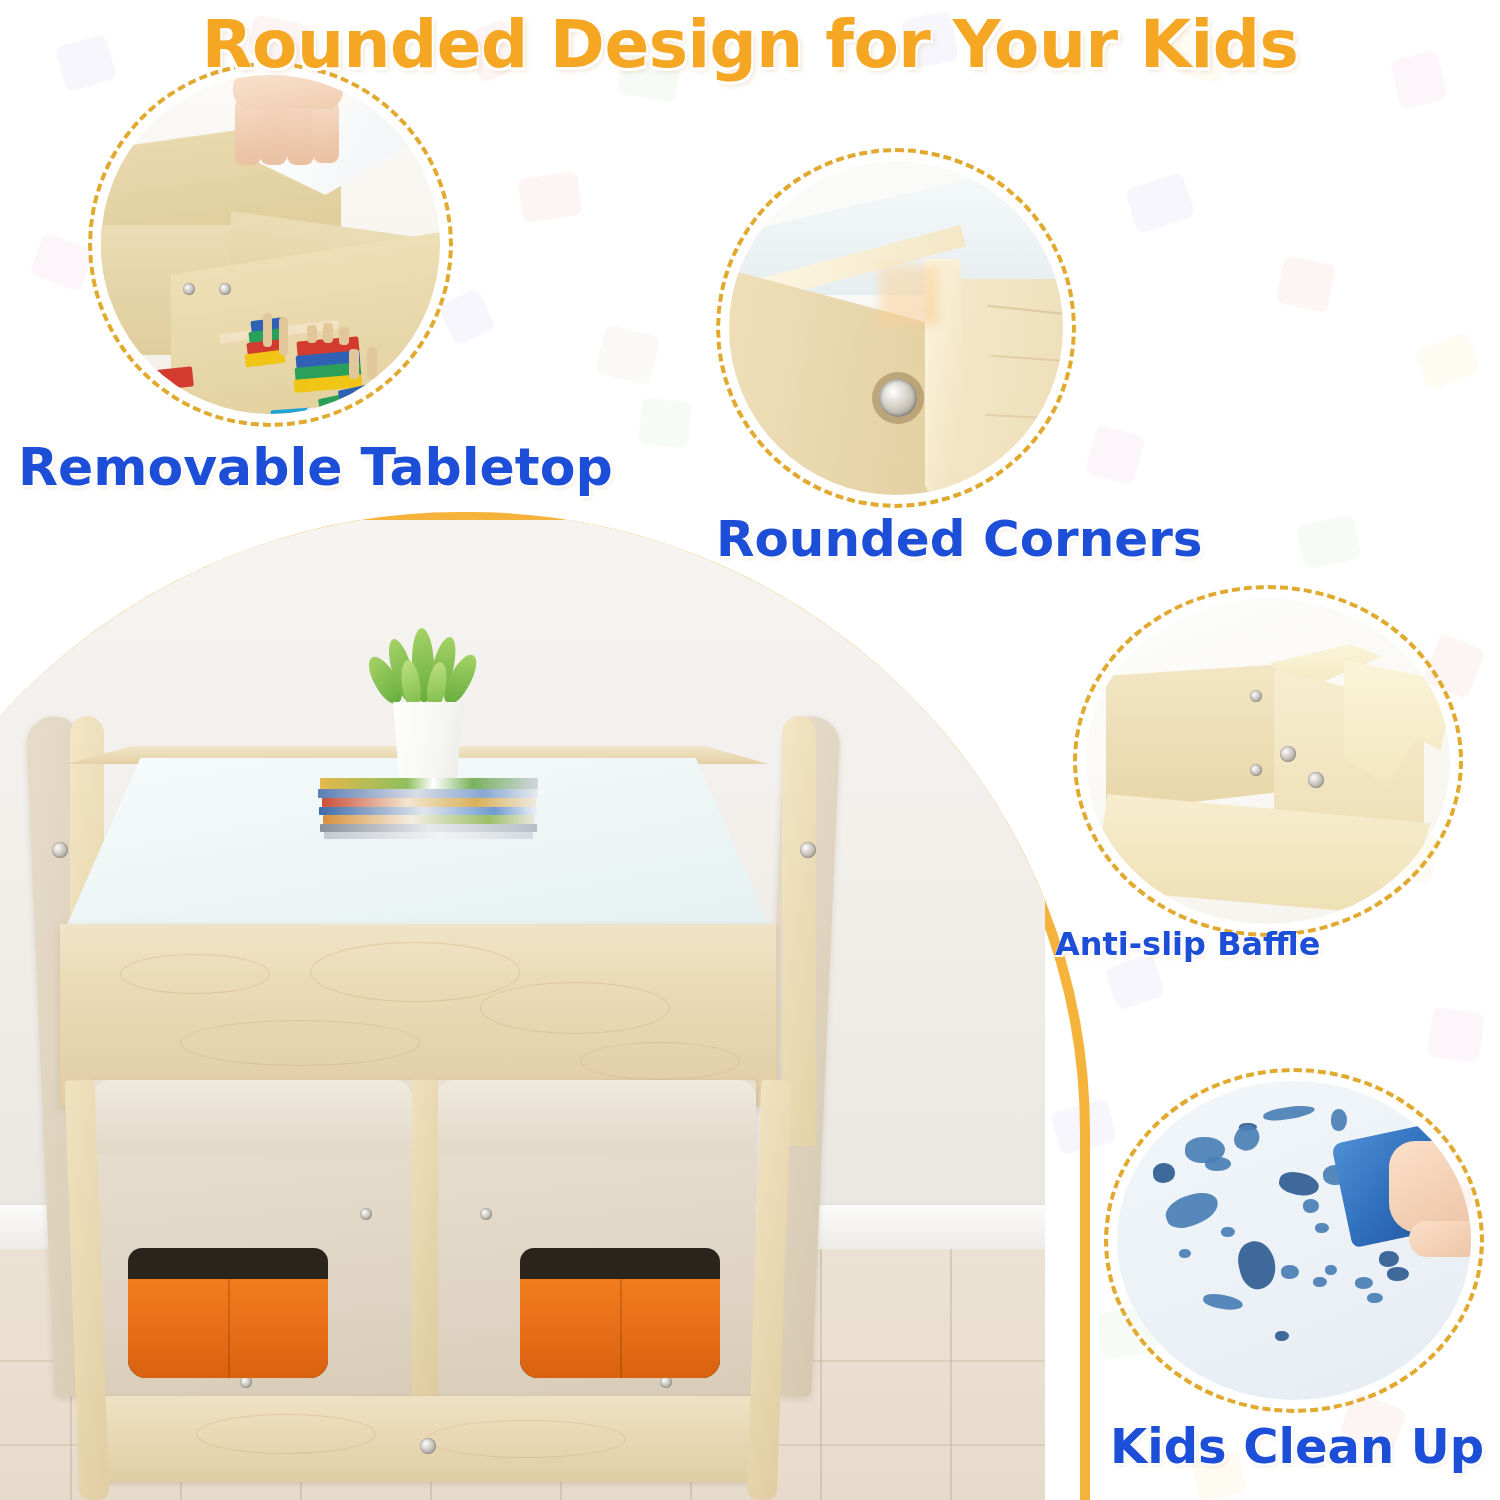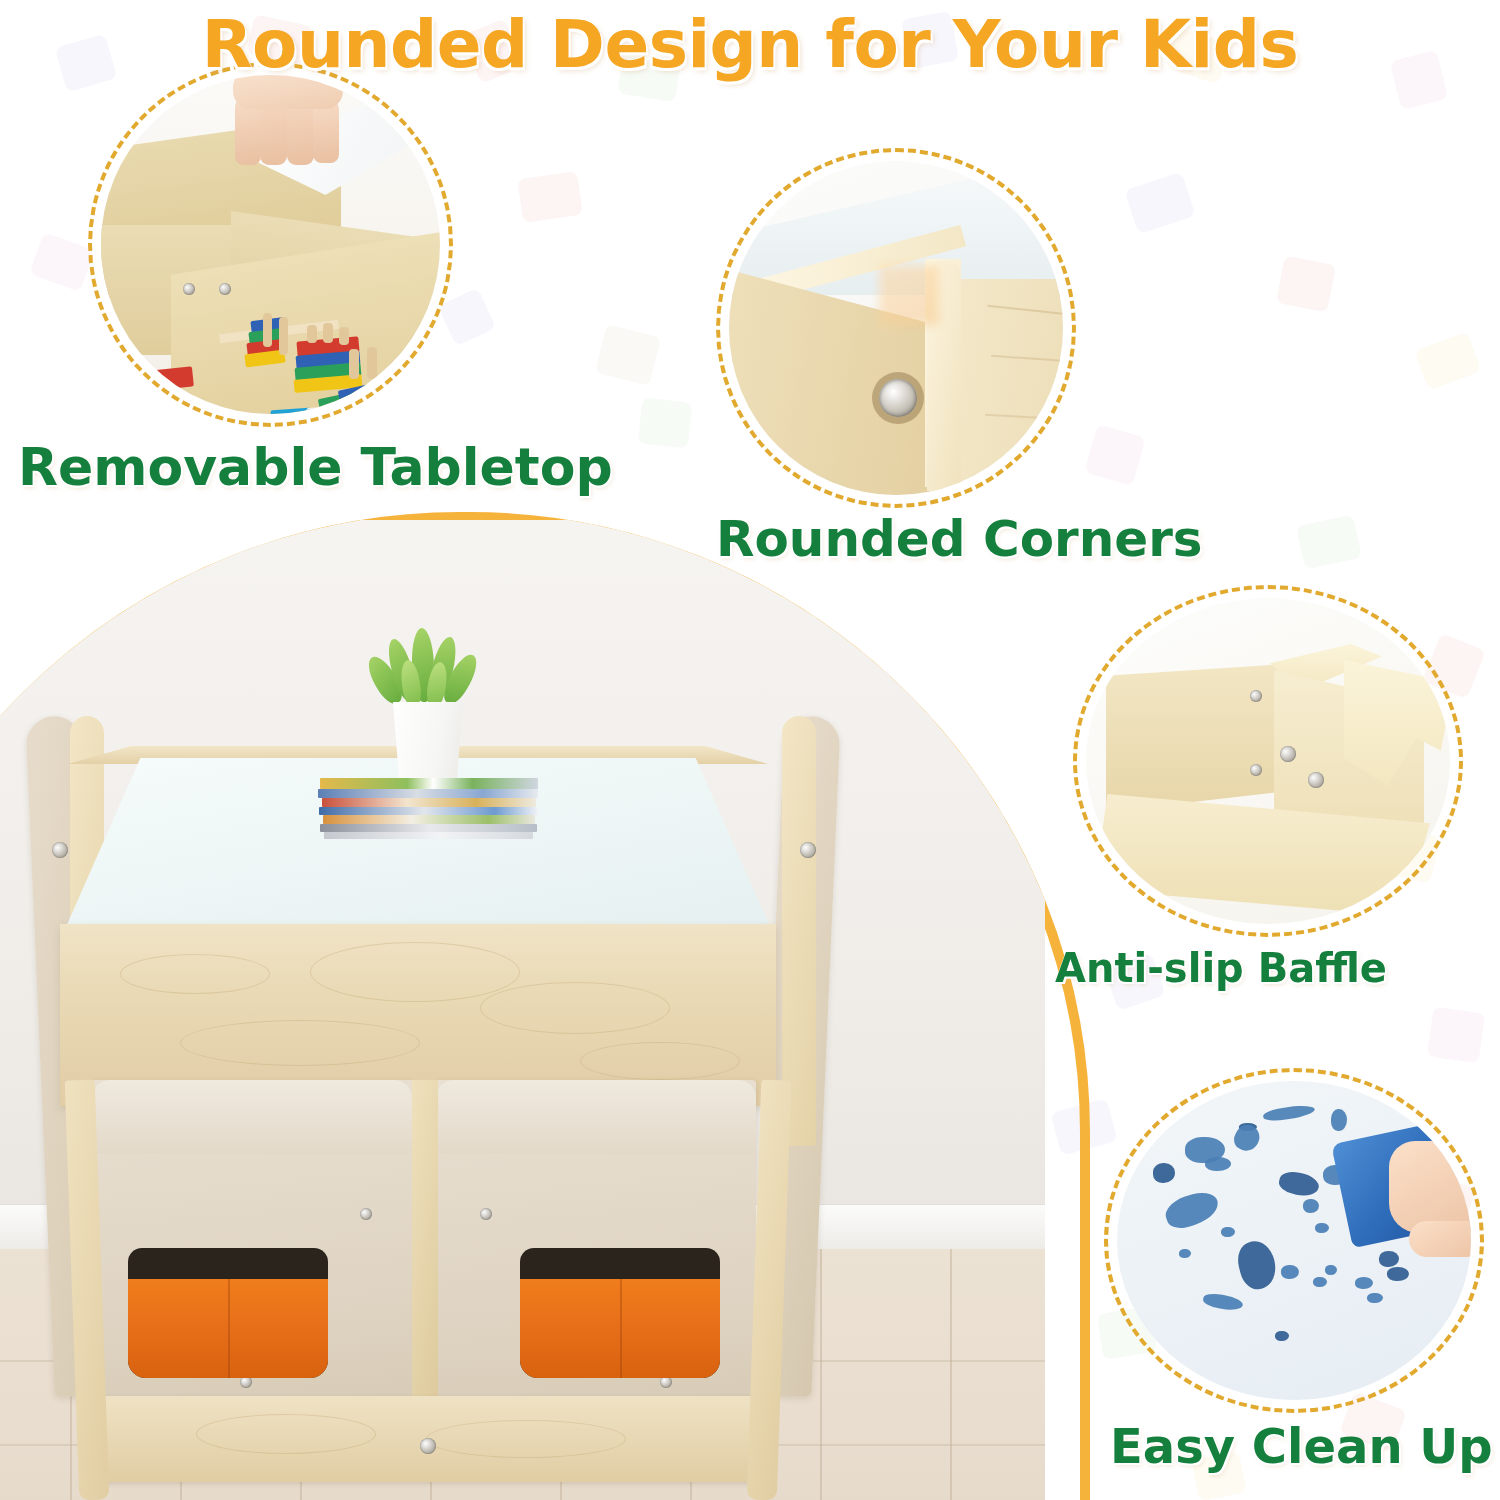--- a/index.html
+++ b/index.html
@@ -26,28 +26,28 @@
     text-shadow:2px 3px 0 #ffffff, -2px 3px 0 #fff, 3px 4px 5px rgba(210,170,120,.35);
     z-index:40;
     white-space:nowrap;
   }
 
   
   .caption{
     position:absolute;
     font-family:"DejaVu Sans", sans-serif;
     font-weight:bold;
-    color:#15803d;
+    color:#1d4ed8;
     text-shadow:2px 2px 0 #ffffff, -1px 2px 0 #fff, 2px 3px 4px rgba(210,170,120,.30);
     white-space:nowrap;
     z-index:40;
   }
   #cap-removable{ left:18px;  top:437px; font-size:52px; }
   #cap-rounded  { left:716px; top:510px; font-size:50px; }
-  #cap-baffle   { left:1055px;top:945px; font-size:40px; }
+  #cap-baffle   { left:1055px;top:925px; font-size:32px; }
   #cap-clean    { left:1110px;top:1418px;font-size:48px; }
 
   
   .inset{
     position:absolute;
     border-radius:50%;
     border:4px dashed #E2A92F;
     padding:9px;
     z-index:20;
   }
@@ -457,13 +457,13 @@
     </div>
     <div class="cloth" style="left:224px; top:52px; width:100px; height:106px;"></div>
     <div class="hand4" style="left:272px; top:60px; width:102px; height:92px;"></div>
     <div class="hand4" style="left:292px; top:140px; width:76px; height:36px; border-radius:18px;"></div>
   </div>
 </div>
 
 <div class="caption" id="cap-removable">Removable Tabletop</div>
 <div class="caption" id="cap-rounded">Rounded Corners</div>
 <div class="caption" id="cap-baffle">Anti-slip Baffle</div>
-<div class="caption" id="cap-clean">Easy Clean Up</div>
+<div class="caption" id="cap-clean">Kids Clean Up</div>
 
 </body></html>

